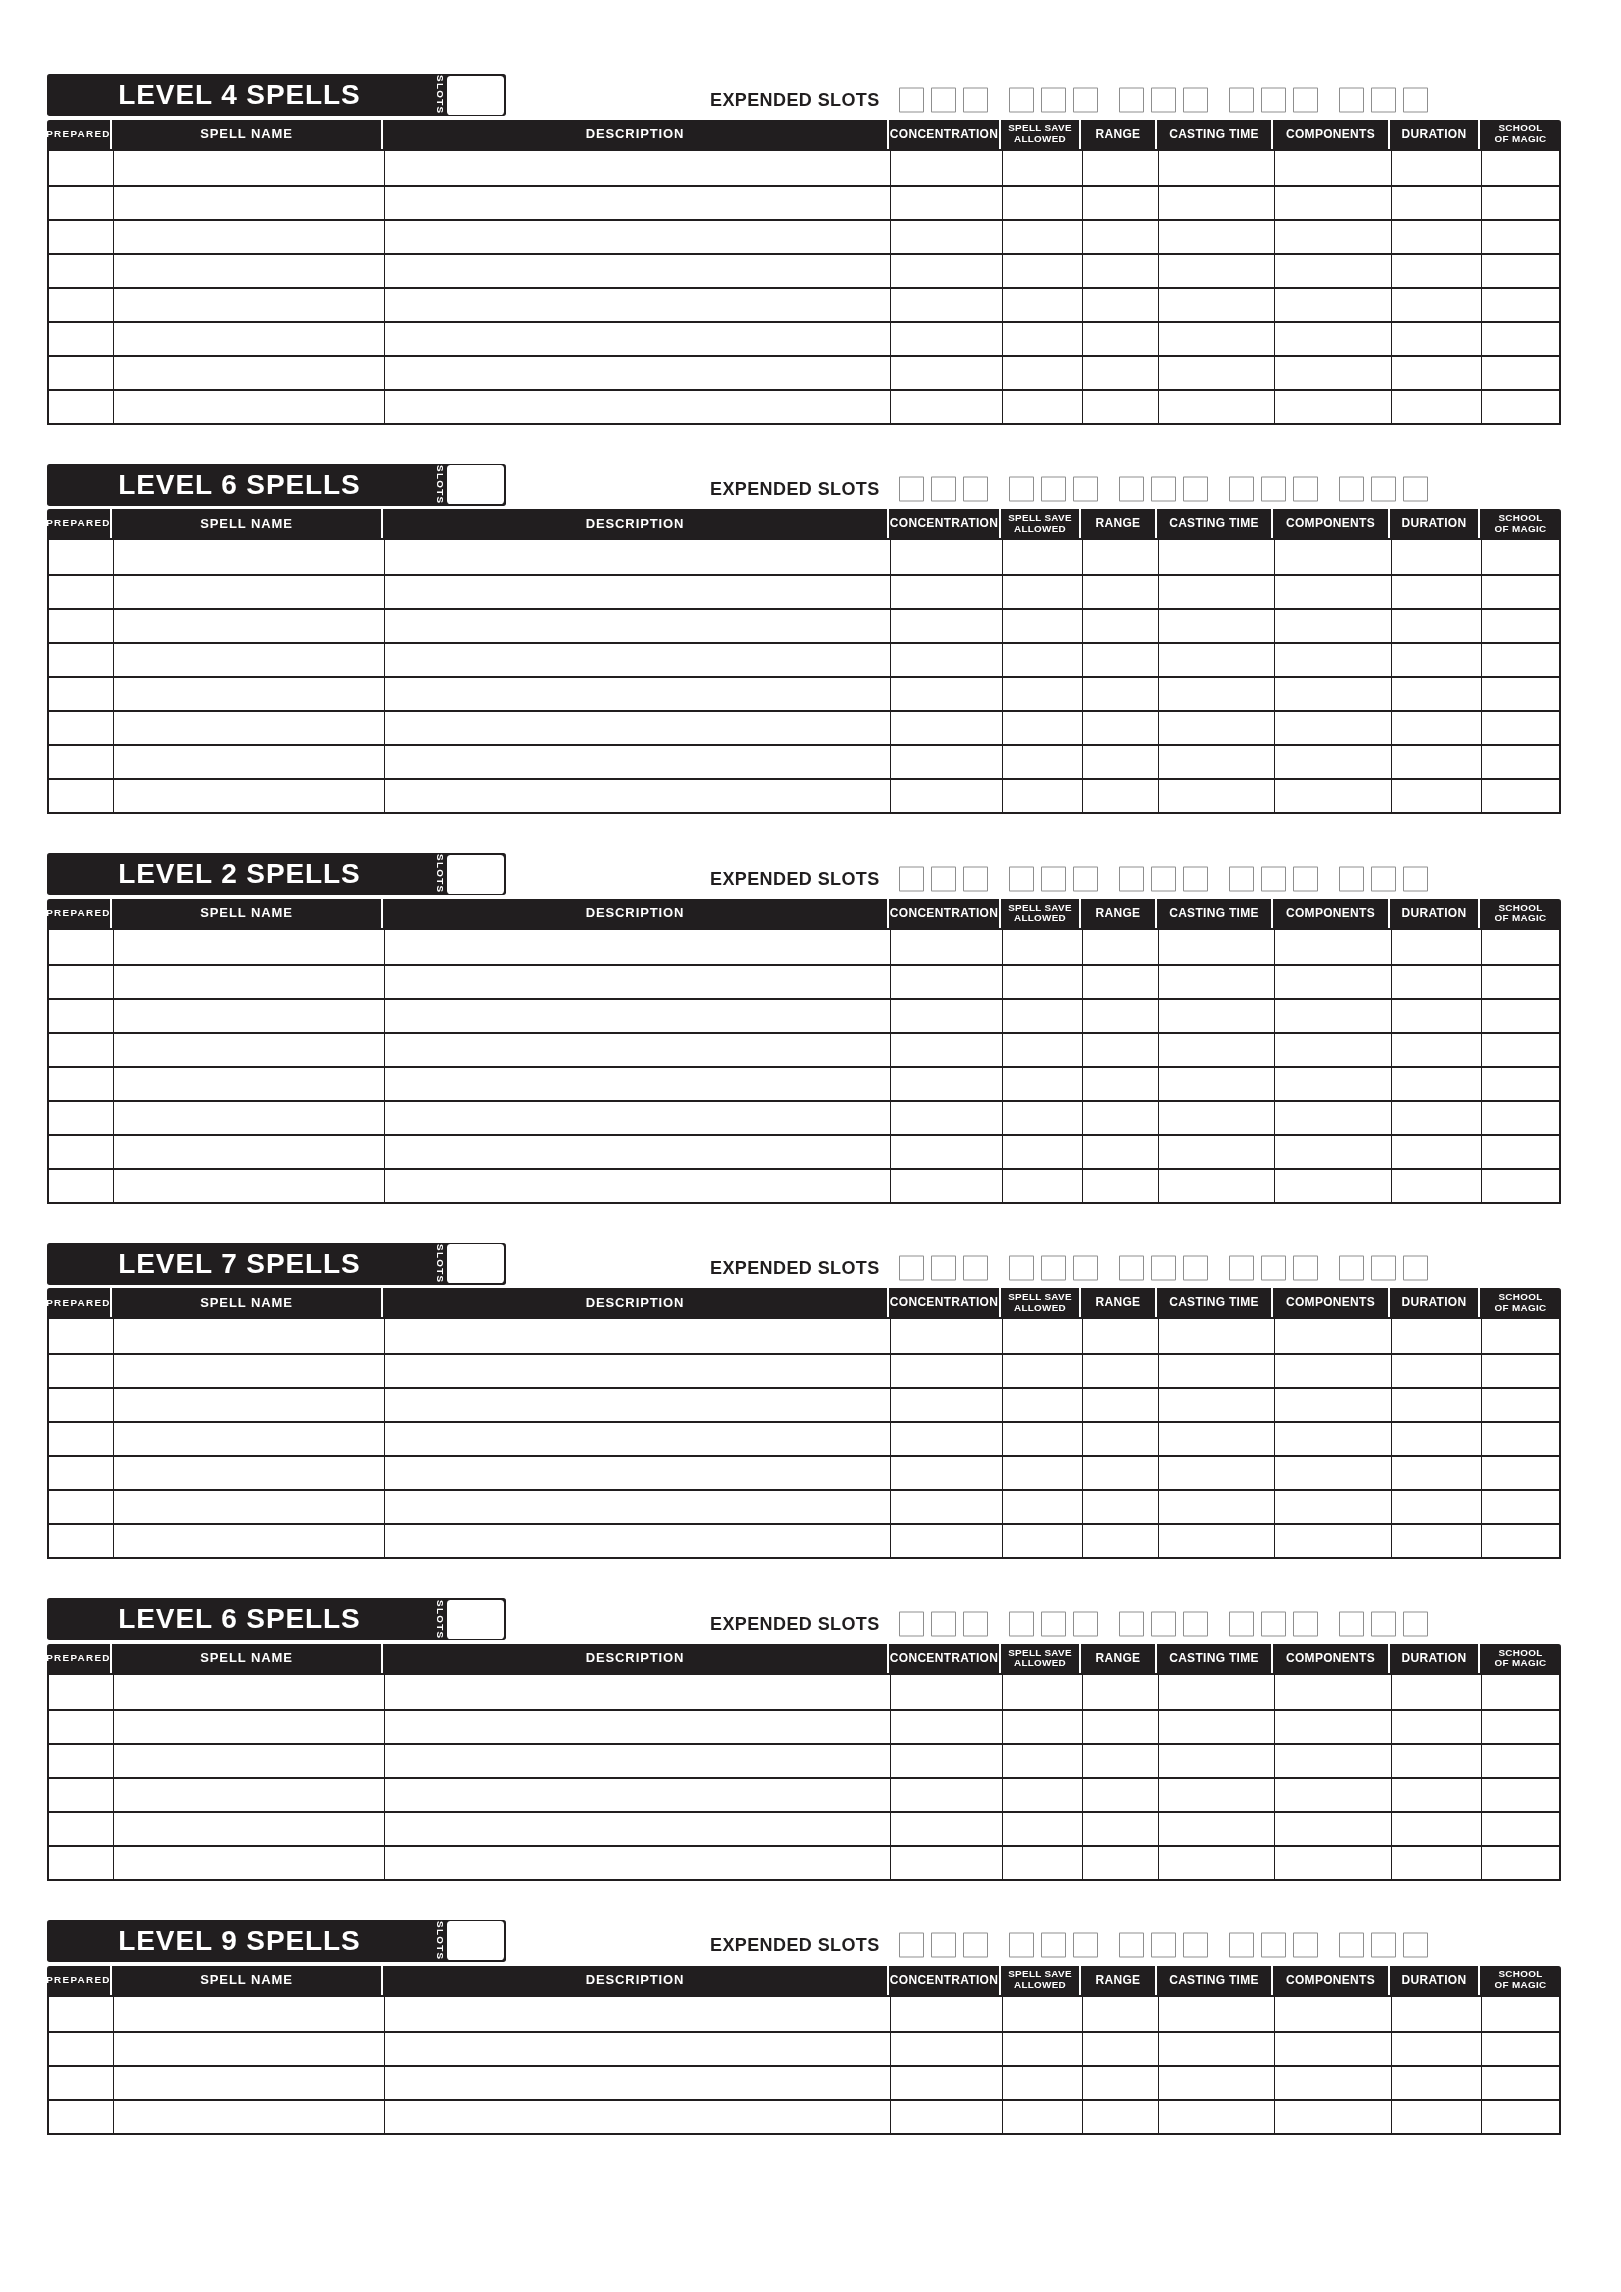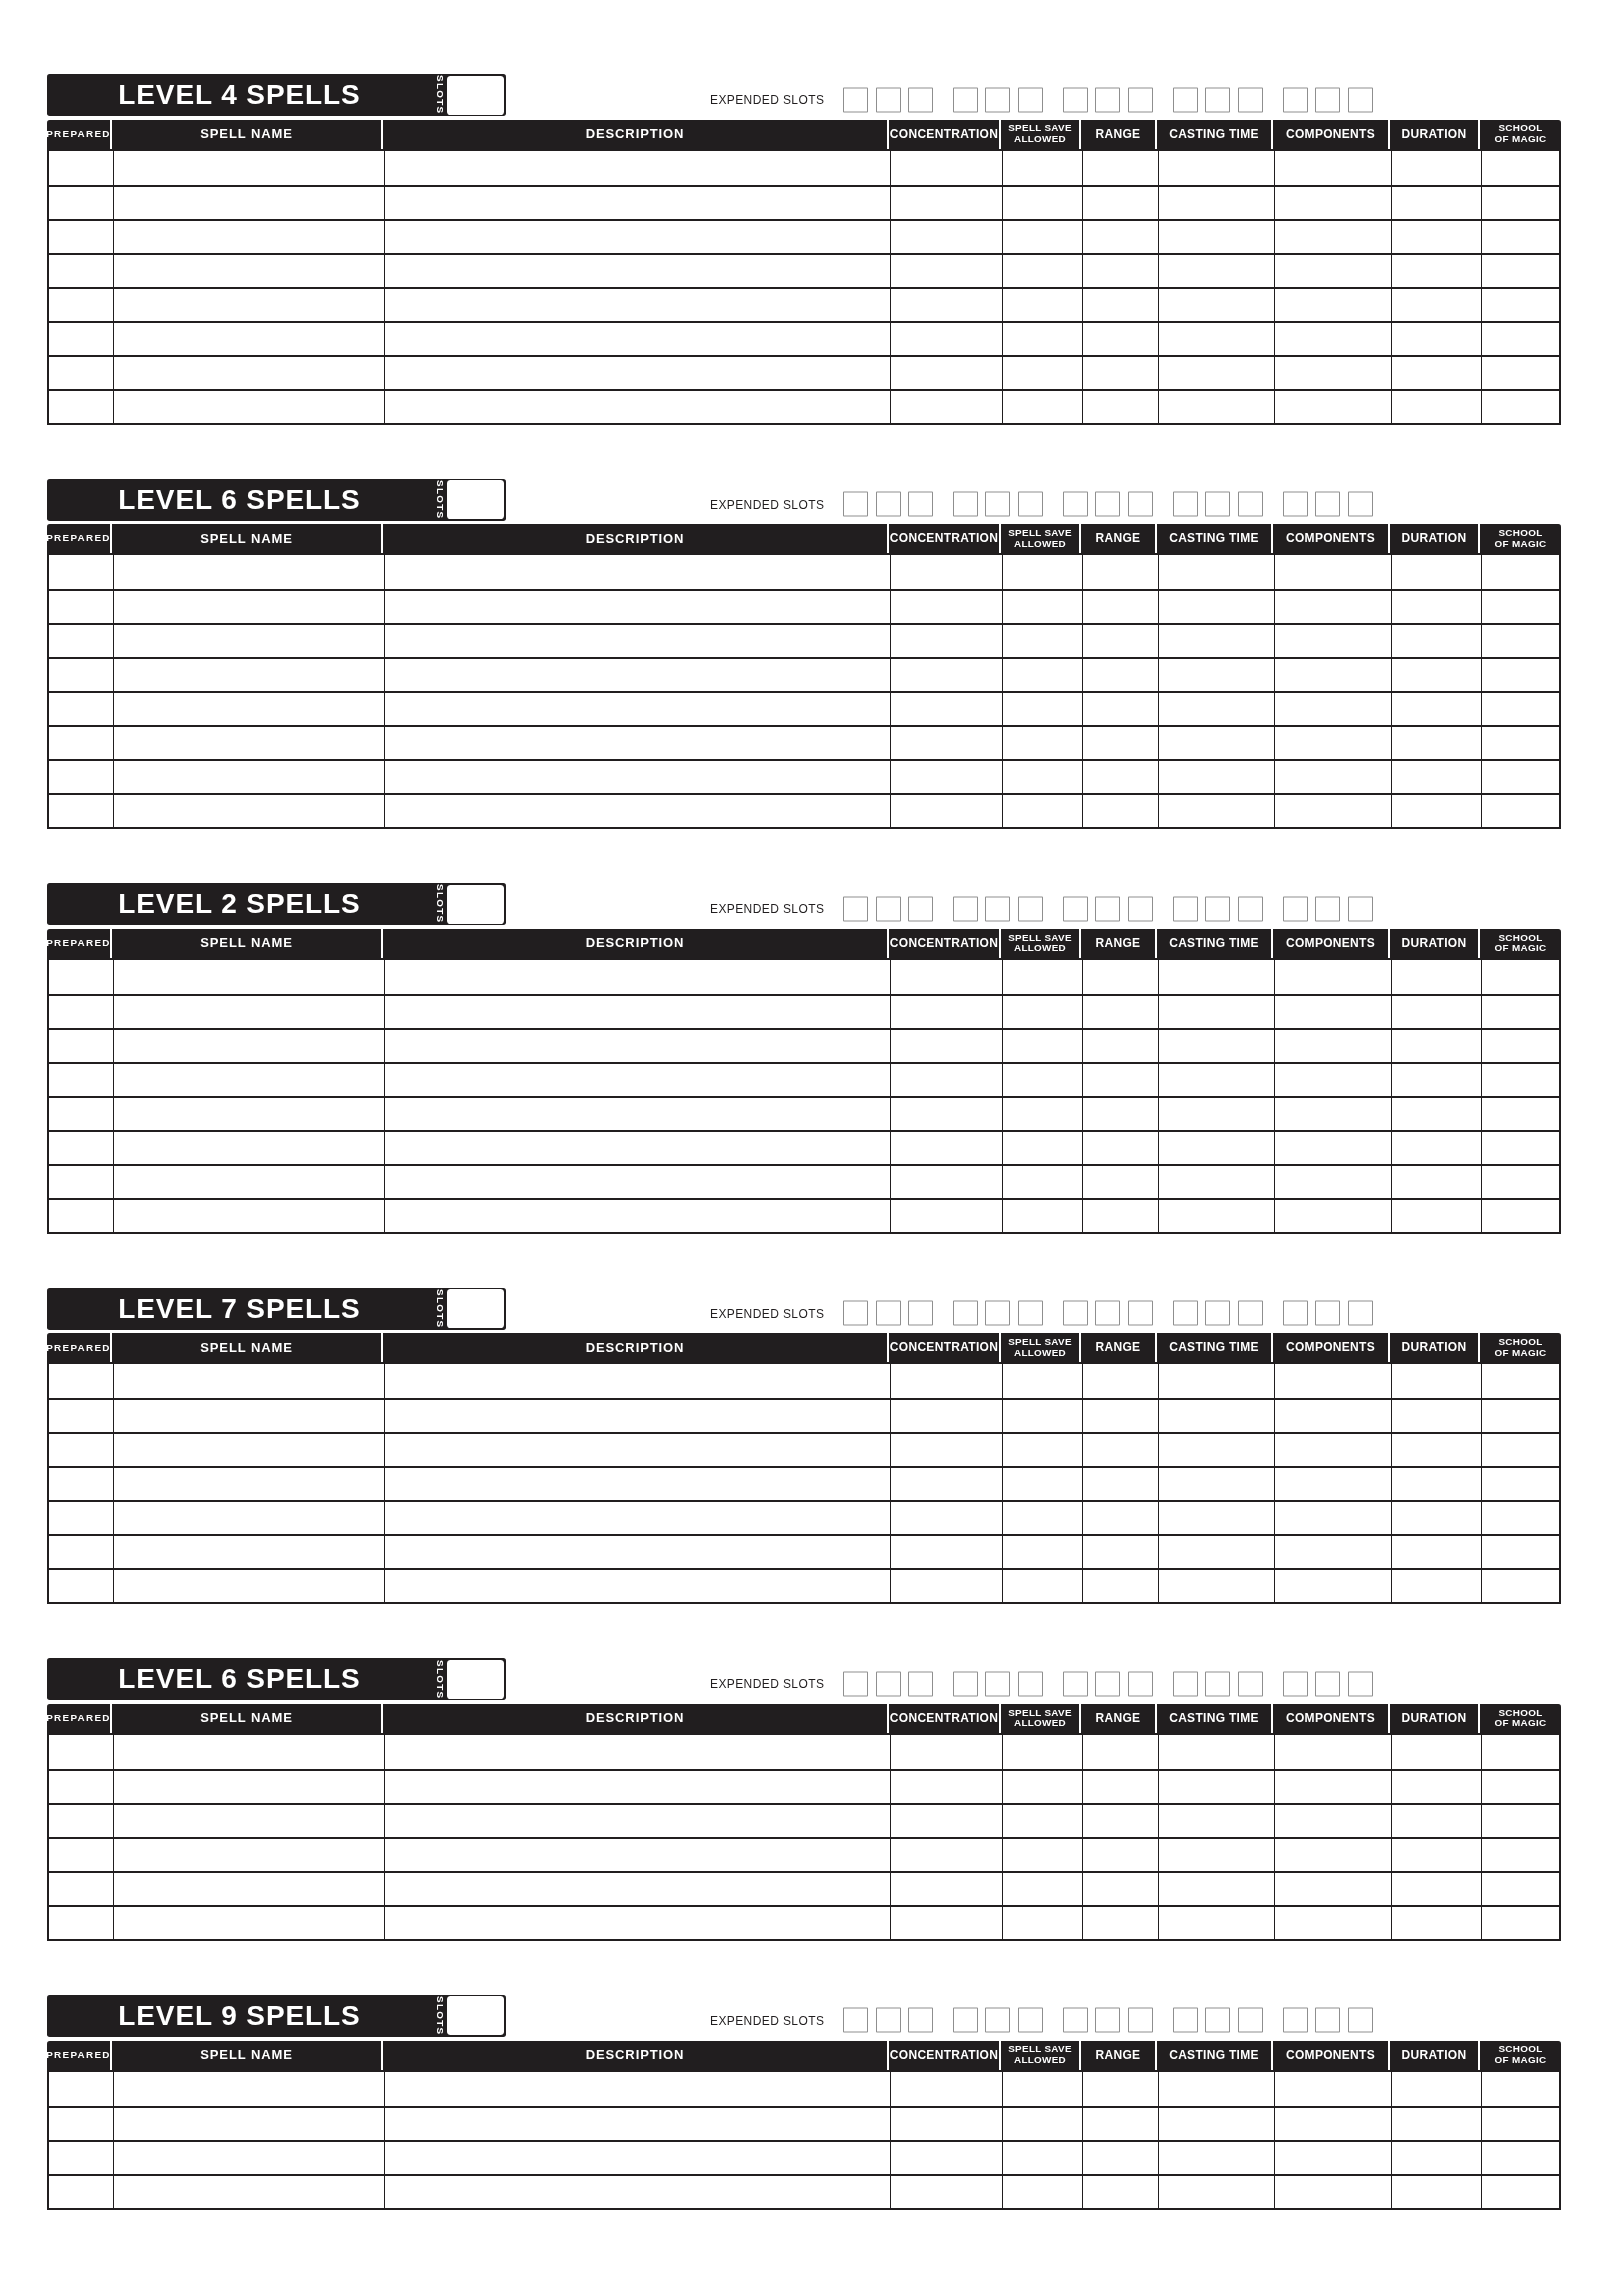--- a/index.html
+++ b/index.html
@@ -10,21 +10,21 @@
   *{box-sizing:border-box;}
   html,body{margin:0;padding:0;}
   body{
     width:1621px;height:2293px;
     background:var(--bg);
     font-family:"Liberation Sans",sans-serif;
     color:var(--ink);
     padding:74px 0 0 47px;
     overflow:hidden;
   }
-  .spell-section{margin-bottom:54px;width:1336px;}
+  .spell-section{margin-bottom:39px;width:1336px;}
   
   .head-row{
     display:flex;align-items:stretch;
     height:42px;margin-bottom:3.6px;
   }
   .bar{
     width:459px;flex:0 0 459px;
     background:var(--ink);
     border-radius:2.7px;
     display:flex;align-items:center;
@@ -47,21 +47,21 @@
     background:#fff;border-radius:3.6px;
     margin-right:1.8px;
     font-size:21.5px;font-weight:bold;text-align:center;line-height:39px;
   }
   .expended{
     display:flex;align-items:center;
     margin-left:204px;
     transform:translateY(4.5px);
   }
   .expended-label{
-    font-weight:normal;font-size:12px;letter-spacing:0.4px;
+    font-weight:bold;font-size:18px;letter-spacing:0.4px;
     color:var(--ink);white-space:nowrap;
     margin-right:19px;
   }
   .slot-groups{display:flex;column-gap:20.6px;}
   .slot-group{display:flex;column-gap:7.2px;}
   .slot-box{
     width:25px;height:25px;
     background:#fff;
     border:1.8px solid var(--cb);
     border-radius:0.9px;

